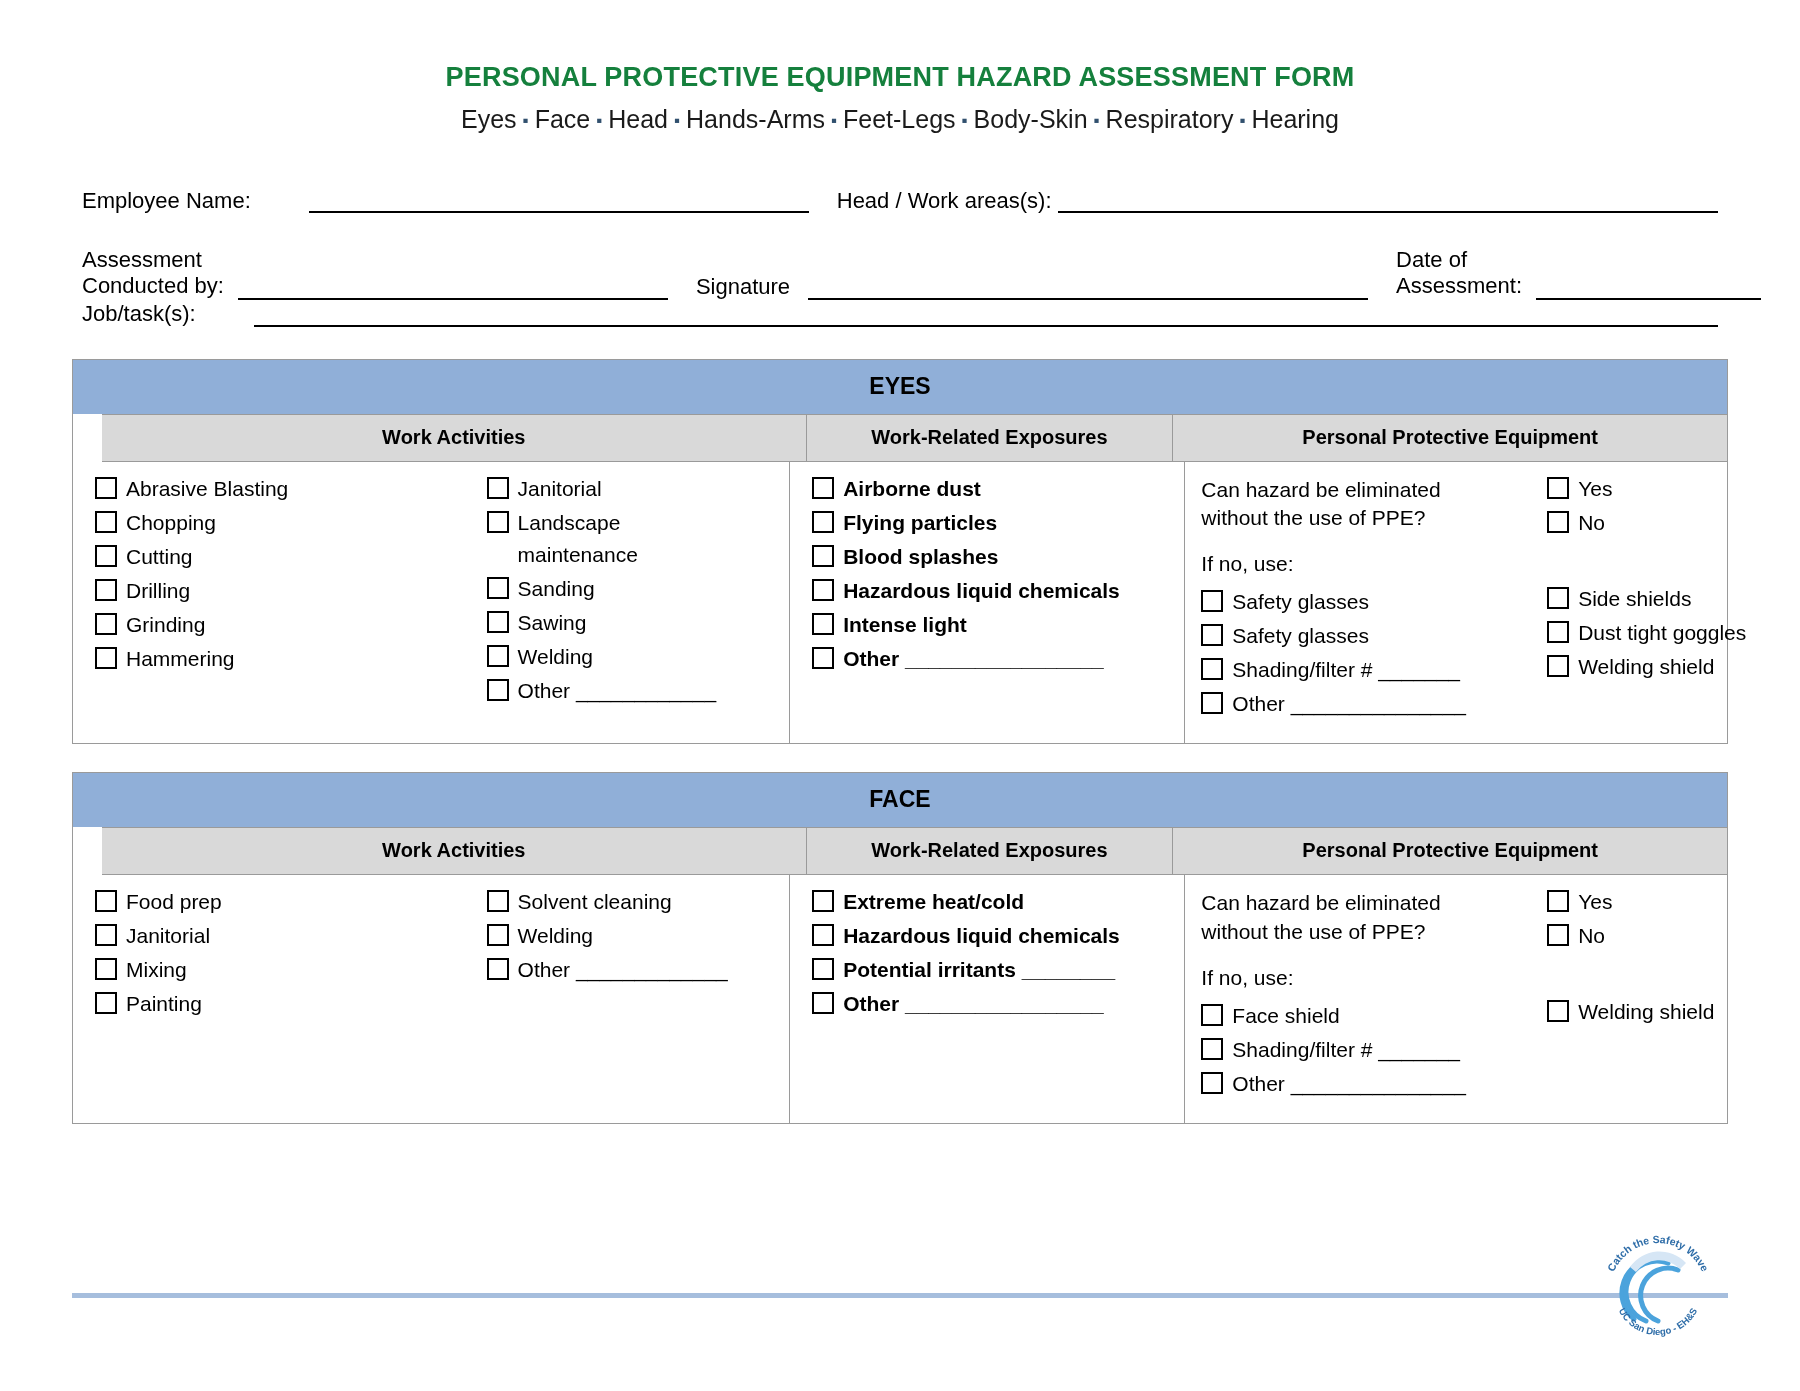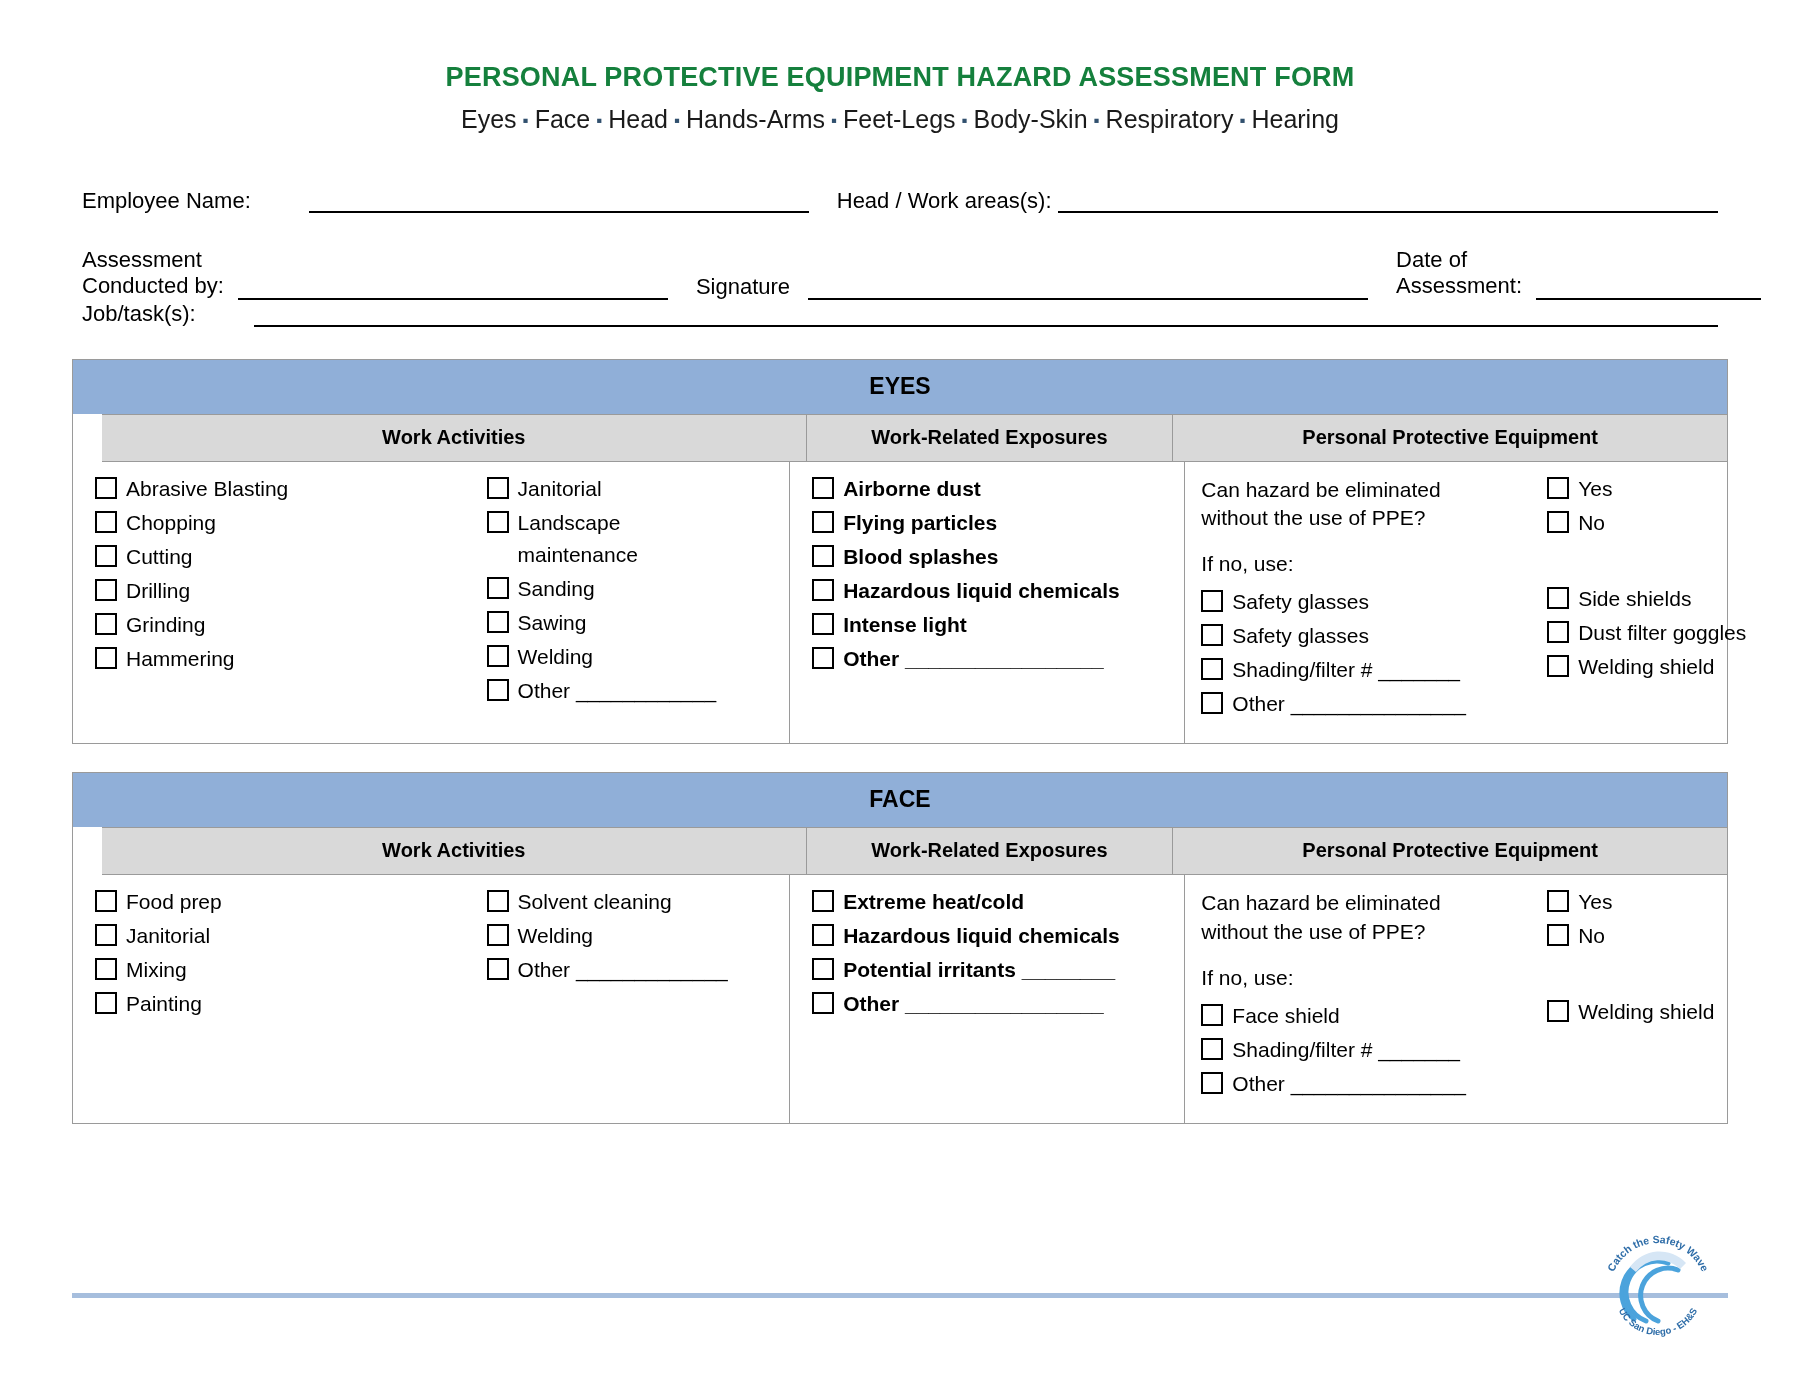--- a/index.html
+++ b/index.html
@@ -365,21 +365,21 @@
                   <span class="cb"></span>
                   <span class="cb-label">No</span>
                 </div>
                 <div class="spacer-yn"></div>
                 <div class="cb-row">
                   <span class="cb"></span>
                   <span class="cb-label">Side shields</span>
                 </div>
                 <div class="cb-row">
                   <span class="cb"></span>
-                  <span class="cb-label">Dust filter goggles</span>
+                  <span class="cb-label">Dust tight goggles</span>
                 </div>
                 <div class="cb-row">
                   <span class="cb"></span>
                   <span class="cb-label">Welding shield</span>
                 </div>
               </div>
             </div>
           </div>
         </div>
       </div>

